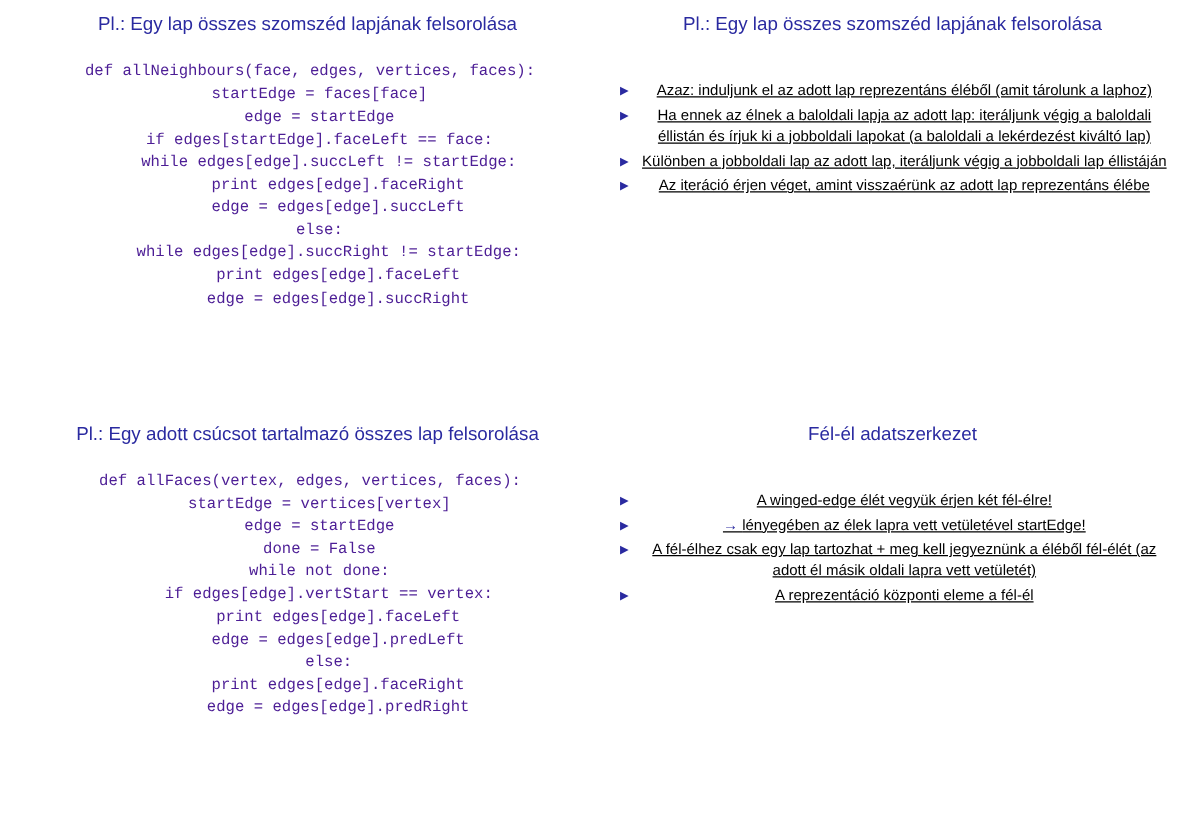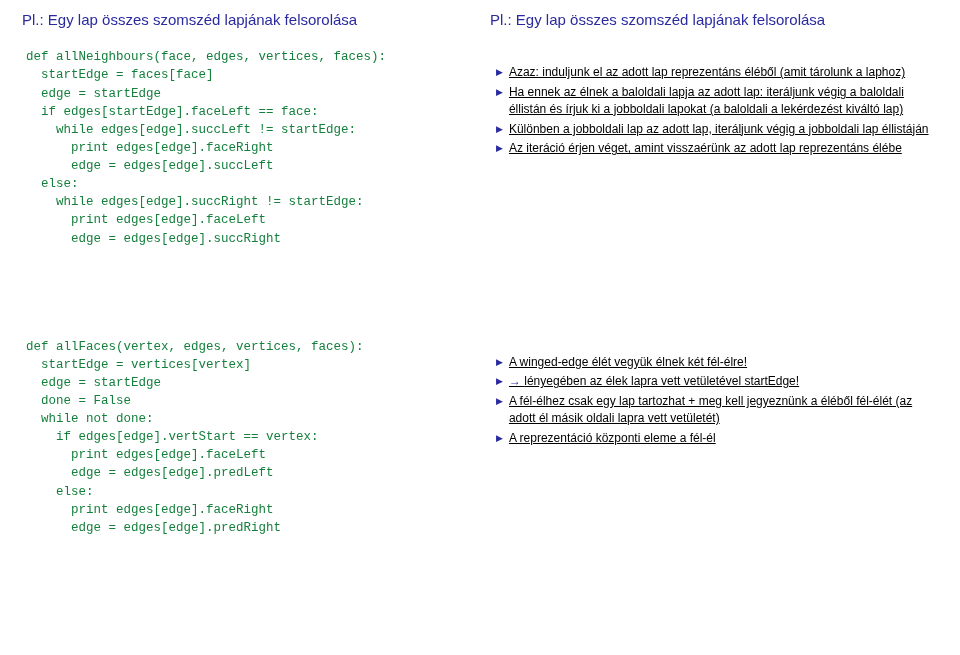--- a/index.html
+++ b/index.html
@@ -1,15 +1,15 @@
 <!DOCTYPE html>
 <html><head>
 <meta charset="utf-8">
 <style>
-  * { margin: 0; padding: 0; box-sizing: border-box; }
+  * { margin: 0; padding: 0; box-sizing: border-box; text-align: center; }
   body {
     width: 960px;
     height: 655px;
     background: #ffffff;
     font-family: Arial, Helvetica, sans-serif;
     display: grid;
     grid-template-columns: 1fr 1fr;
     grid-template-rows: 1fr 1fr;
     gap: 30px 20px;
     padding: 10px 22px 20px 22px;
@@ -21,21 +21,21 @@
   .heading {
     font-size: 15px;
     color: #2a2aa0;
     margin-bottom: 18px;
     line-height: 1.35;
   }
   .code {
     font-family: "Courier New", Courier, monospace;
     font-size: 12.5px;
     white-space: pre;
-    color: #15803d;
+    color: #4c1d95;
     line-height: 1.45;
     margin-left: 4px;
   }
   ul.bullets {
     list-style: none;
     margin-top: 16px;
     margin-left: 6px;
   }
   ul.bullets li {
     font-size: 12px;
@@ -90,38 +90,40 @@
       <span class="bl-text">Különben a jobboldali lap az adott lap, iteráljunk végig a jobboldali lap éllistáján</span>
     </li>
     <li>
       <span class="tri">▶</span>
       <span class="bl-text">Az iteráció érjen véget, amint visszaérünk az adott lap reprezentáns élébe</span>
     </li>
   </ul>
 </div>
 
 <div class="quadrant">
+  <div class="heading">Pl.: Egy adott csúcsot tartalmazó összes lap felsorolása</div>
   <div class="code">def allFaces(vertex, edges, vertices, faces):
   startEdge = vertices[vertex]
   edge = startEdge
   done = False
   while not done:
     if edges[edge].vertStart == vertex:
       print edges[edge].faceLeft
       edge = edges[edge].predLeft
     else:
       print edges[edge].faceRight
       edge = edges[edge].predRight</div>
 </div>
 
 <div class="quadrant">
+  <div class="heading">Fél-él adatszerkezet</div>
   <ul class="bullets">
     <li>
       <span class="tri">▶</span>
-      <span class="bl-text">A winged-edge élét vegyük élnek két fél-élre!</span>
+      <span class="bl-text">A winged-edge élét vegyük érjen két fél-élre!</span>
     </li>
     <li>
       <span class="tri">▶</span>
       <span class="bl-text"><span class="blue-text">→ </span><span>lényegében az élek lapra vett vetületével startEdge!</span></span>
     </li>
     <li>
       <span class="tri">▶</span>
       <span class="bl-text">A fél-élhez csak egy lap tartozhat + meg kell jegyeznünk a éléből fél-élét (az adott él másik oldali lapra vett vetületét)</span>
     </li>
     <li>

